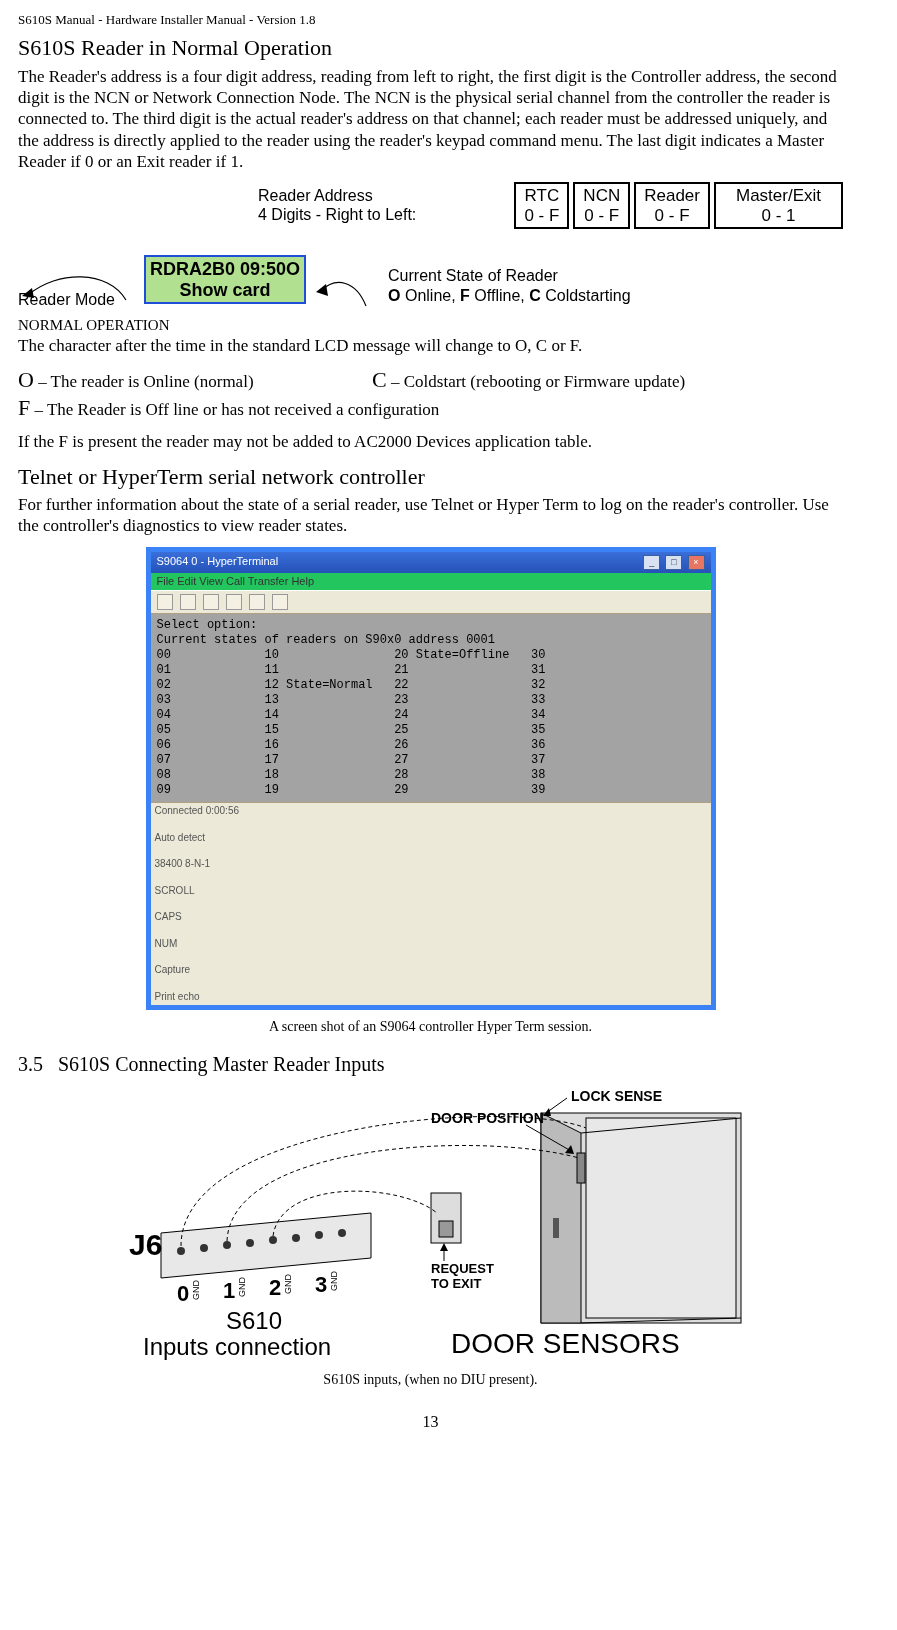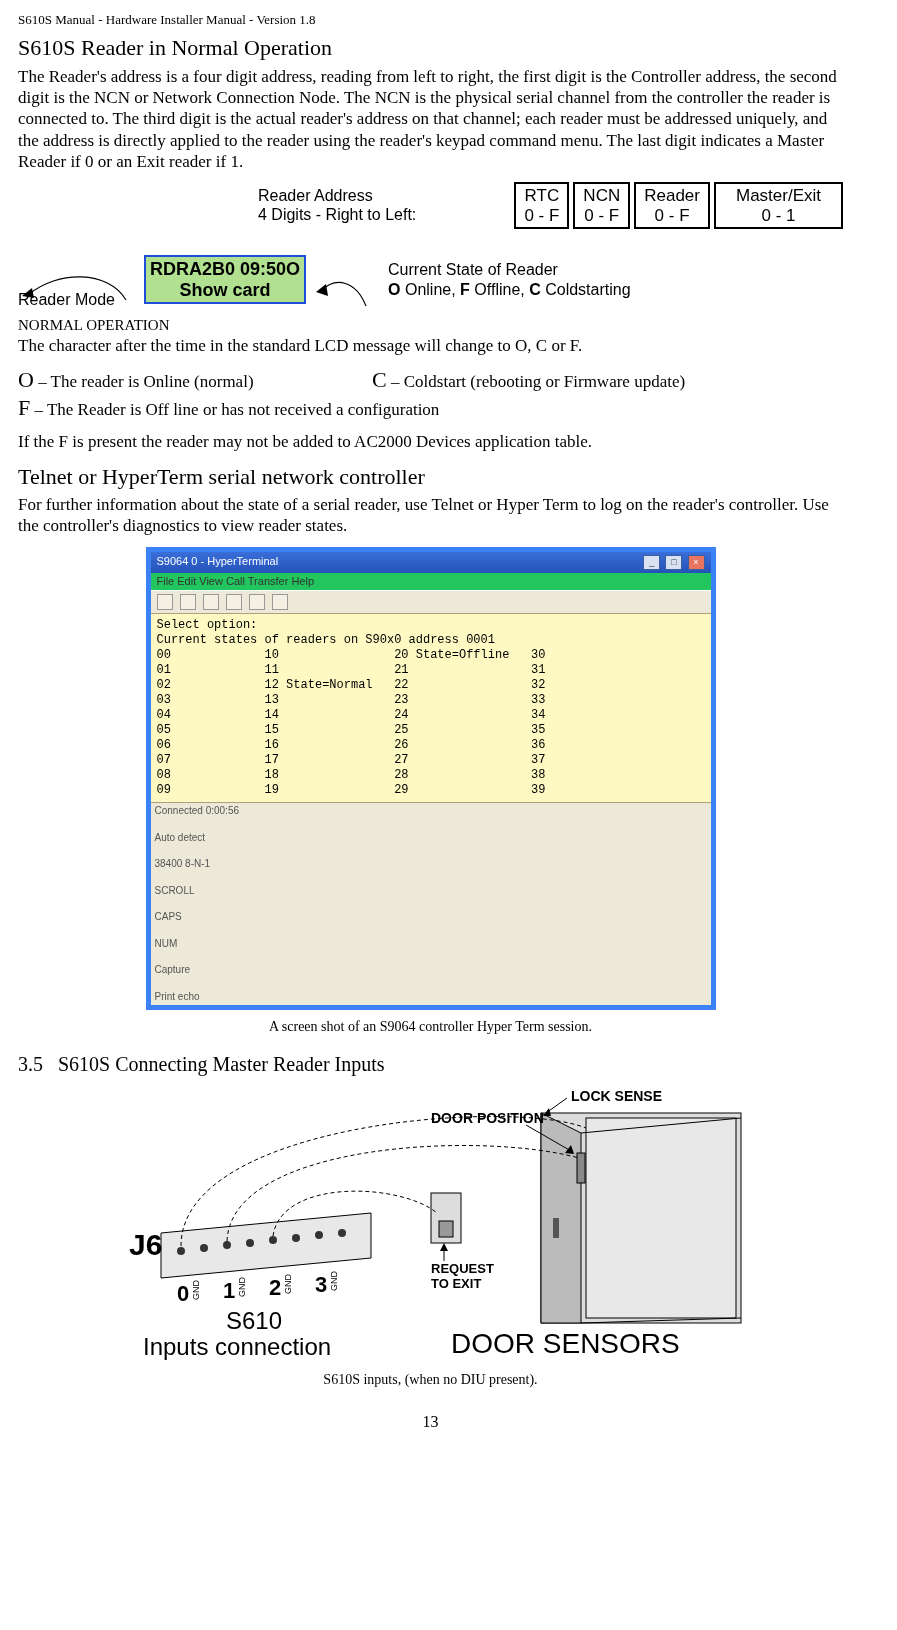--- a/index.html
+++ b/index.html
@@ -48,21 +48,21 @@
     border: 2px solid #1d4ed8;
     background: #b0e090;
     font-family: "Arial Black", Arial, sans-serif;
     font-weight: 900;
     font-size: 18px;
     text-align: center;
     padding: 2px 4px;
     line-height: 1.15;
     margin-top: 8px;
   }
-  .state-label { font-family: Arial, sans-serif; font-size:16px; line-height:1.25; position:relative; top:4px;}
+  .state-label { font-family: Arial, sans-serif; font-size:16px; line-height:1.25; position:relative; top:10px;}
   .state-label .bold { font-weight:700; }
   .arrow-line {
     stroke:#000; stroke-width:1.2; fill:none;
   }
   .small-head { font-size:15px; margin-top:4px; }
   .big-letter { font-size: 22px; }
   .hyperterm-fig { text-align:center; margin:10px 0 6px 0; }
   .ht-window {
     display:inline-block;
     width: 560px;
@@ -83,21 +83,21 @@
   .ht-title .btns span{
     display:inline-block; width:15px;height:13px;
     background:#d8e2f2; border:1px solid #3a5fa0; margin-left:2px;
     font-size:9px; text-align:center; line-height:13px; color:#333;
   }
   .ht-title .btns span.close{ background:#e77562;color:#fff;}
   .ht-menu { background:#22c55e; padding: 2px 6px; font-size:11px; color:#333;}
   .ht-toolbar { background:#ece9d8; border-top:1px solid #fff;border-bottom:1px solid #b0a080; padding:3px 6px; height:16px;}
   .ht-toolbar span{display:inline-block;width:14px;height:14px;border:1px solid #999;background:#f4f0e4;margin-right:4px;}
   .ht-body {
-    background:#fef9c3;
+    background:#a3a3a3;
     font-family: "Courier New", monospace;
     font-size: 12px;
     padding: 4px 6px;
     white-space: pre;
     overflow:hidden;
   }
   .ht-status { background:#ece9d8; border-top:1px solid #b0a080; font-size:10px; padding:2px 4px; color:#555; display:flex; gap:14px;flex-direction:column;}
   .caption { text-align:center; font-size:14px; margin:8px 0 16px 0;}
   .sec-num { font-size: 20px; }
   .door-diagram { display:flex; justify-content:center; margin-top:6px;}

